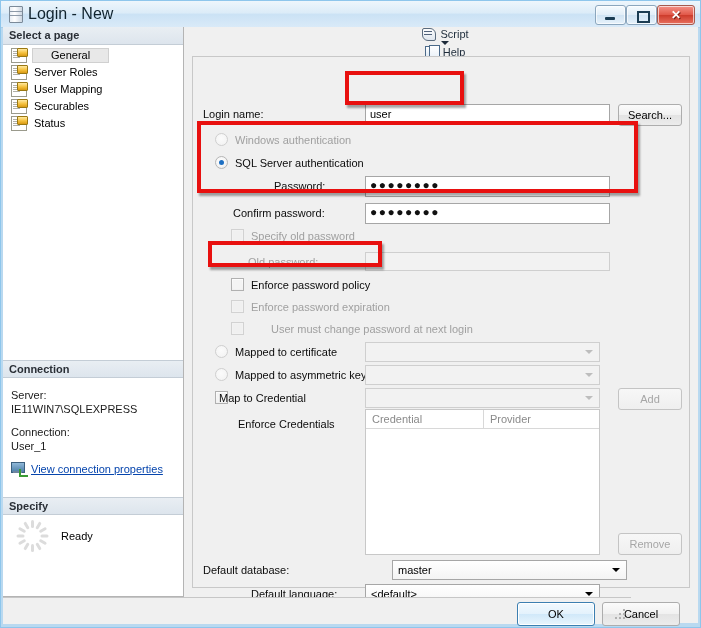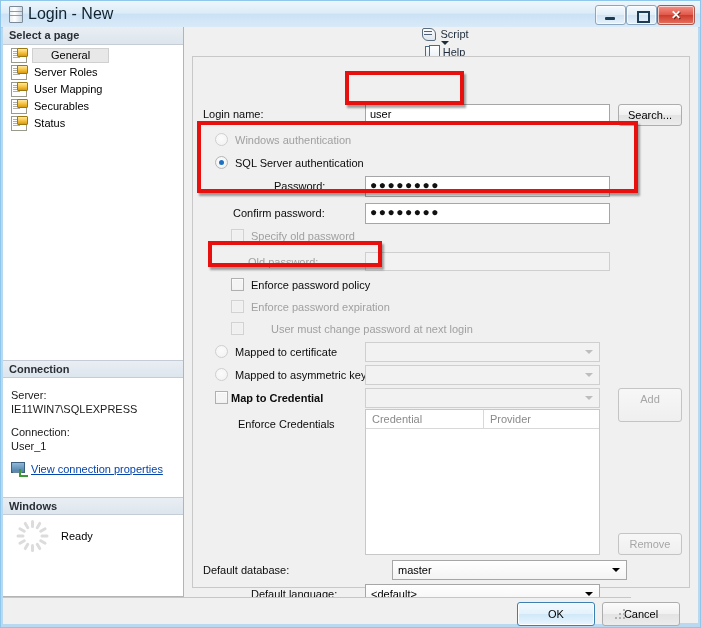--- a/index.html
+++ b/index.html
@@ -544,21 +544,21 @@
         <div id="conn-link-row">
           <span id="conn-link-icon">
             <span class="mon"></span>
               <span class="base"></span>
               <span class="plug"></span>
           </span>
           <span id="conn-link">View connection properties</span>
         </div>
       </div>
 
-      <div class="panel-header" id="hdr-progress">Windows</div>
+      <div class="panel-header" id="hdr-progress">Specify</div>
 
       <div id="progress-body">
         <span id="spinner">
             <i style="transform: rotate(0deg);"></i>
             <i style="transform: rotate(30deg);"></i>
             <i style="transform: rotate(60deg);"></i>
             <i style="transform: rotate(90deg);"></i>
             <i style="transform: rotate(120deg);"></i>
             <i style="transform: rotate(150deg);"></i>
             <i style="transform: rotate(180deg);"></i>
@@ -633,26 +633,26 @@
         </div>
 
         <span class="radio disabled" style="left:22px; top:311px;"></span>
         <div class="row lbl" style="left:42px; top:312px;">Mapped to asymmetric key</div>
         <div class="combo disabled" style="left:172px; top:308px; width:235px; height:20px;">
           <span></span>
           <span class="arrow"></span>
         </div>
 
         <span class="checkbox" style="left:22px; top:334px;"></span>
-        <div class="row lbl" style="left:38px; top:335px;font-weight:bold;">Map to Credential</div>
+        <div class="row lbl" style="left:26px; top:335px;">Map to Credential</div>
         <div class="combo disabled" style="left:172px; top:331px; width:235px; height:20px;">
           <span></span>
           <span class="arrow"></span>
         </div>
-        <div class="btn disabled" style="left:425px; top:331px; width:64px; height:34px;">Add</div>
+        <div class="btn disabled" style="left:425px; top:331px; width:64px; height:22px;">Add</div>
 
         <div class="row lbl" style="left:45px; top:361px;">Enforce Credentials</div>
         <div id="cred-list" style="left:172px; top:352px; width:235px; height:146px;">
           <div id="cred-head">
             <div class="col c1">Credential</div>
             <div class="col c2">Provider</div>
           </div>
         </div>
         <div class="btn disabled" style="left:425px; top:476px; width:64px; height:22px;">Remove</div>
 

